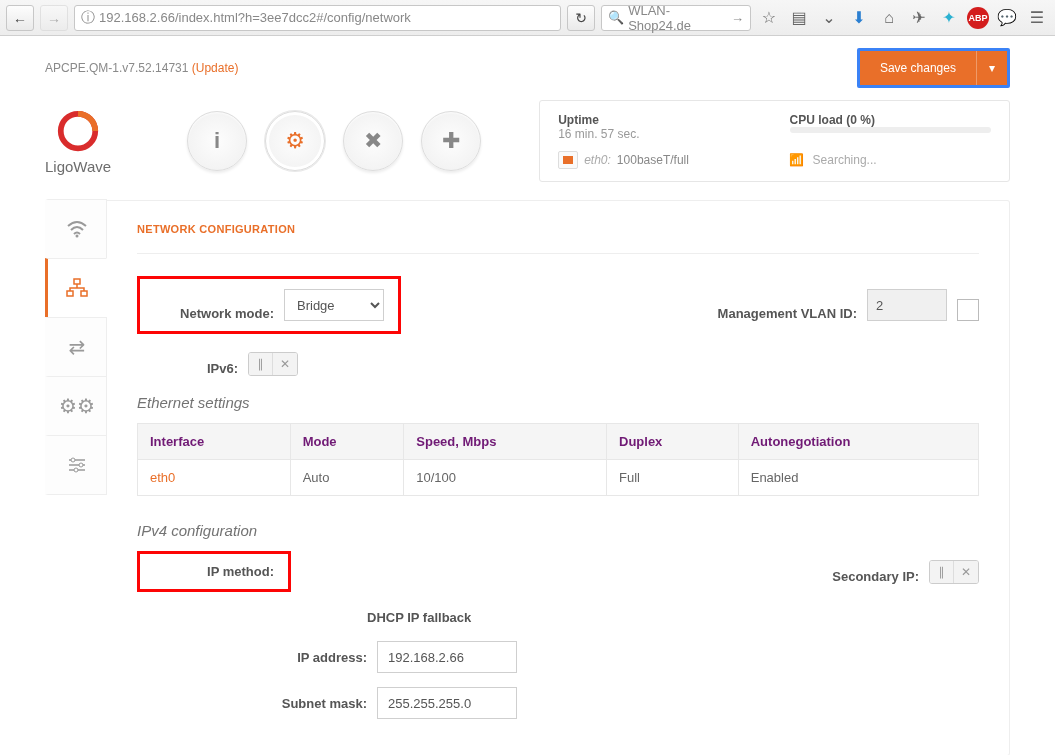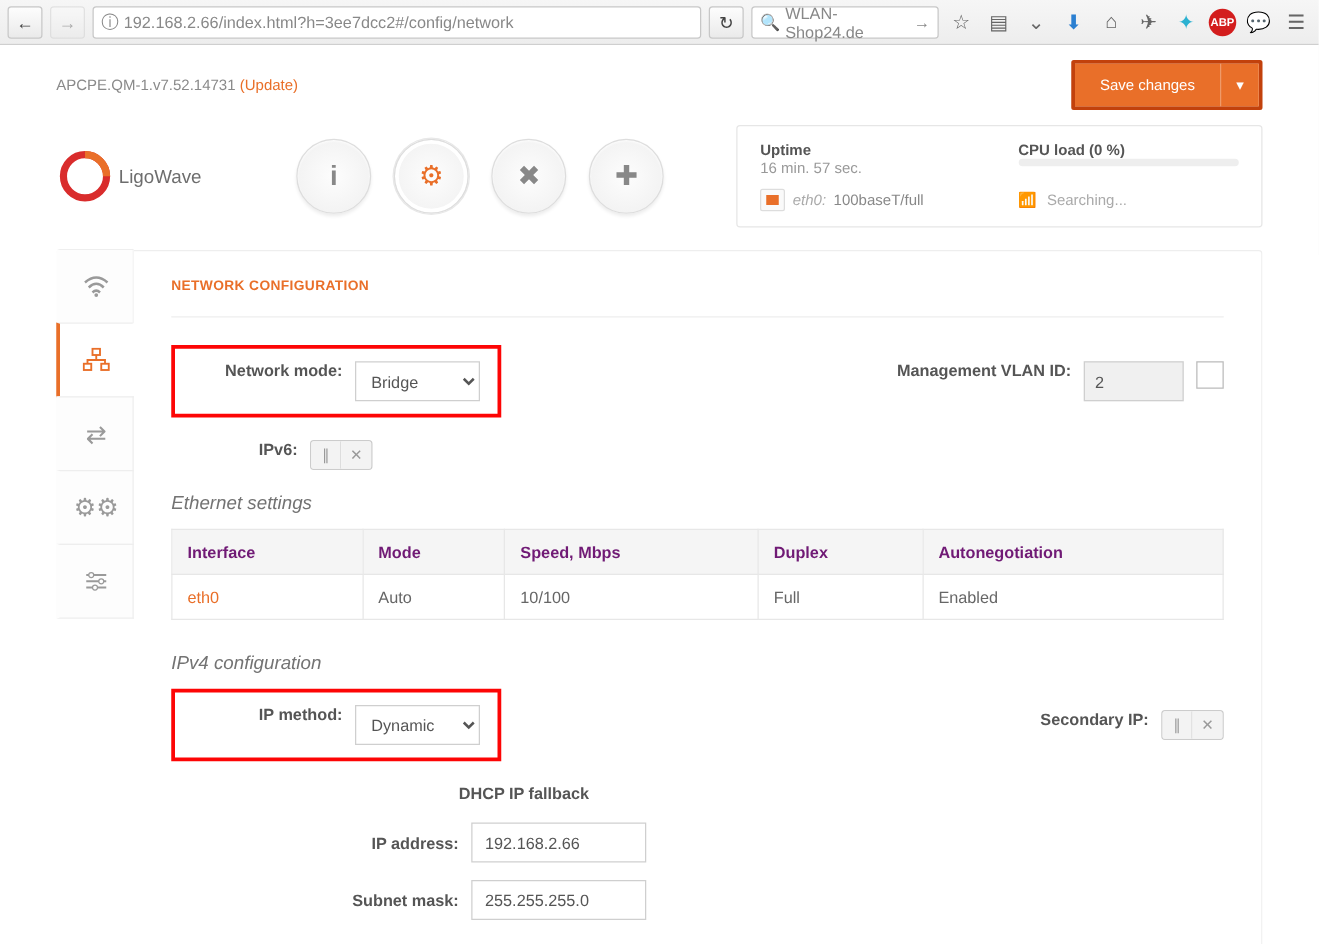--- a/index.html
+++ b/index.html
@@ -11,26 +11,26 @@
 .browser-bar .url { flex: 1; background: #fff; border: 1px solid #c7c7c7; border-radius: 3px; height: 26px; display: flex; align-items: center; padding: 0 6px; gap:4px; min-width: 0; overflow:hidden; }
 .browser-bar .url span.i { color:#888; font-size:14px; }
 .browser-bar .url span.txt { color:#888; white-space: nowrap; overflow: hidden; text-overflow: ellipsis; }
 .browser-bar .search { width: 150px; background: #fff; border: 1px solid #c7c7c7; border-radius: 3px; height: 26px; display: flex; align-items: center; padding: 0 6px; color:#888; gap:4px; }
 .browser-bar .tool-ico { width:24px; text-align:center; color:#666; font-size:16px; }
 .browser-bar .abp { background:#d31d1d; color:#fff; border-radius:50%; width:22px; height:22px; display:flex; align-items:center; justify-content:center; font-size:9px; font-weight:bold; }
 
 .app { background:#fff; }
 .topbar { display:flex; align-items:center; justify-content:space-between; padding: 12px 45px 6px; font-size:12px; color:#8a8a8a; }
 .topbar .fw .upd { color:#e96f29;margin-top:45px; }
-.save-wrap { display:flex; border:3px solid #c2410c; border-radius:2px; }
+.save-wrap { display:flex; border:3px solid #3b82f6; border-radius:2px; }
 .save-btn { background:#e96f29; color:#fff; padding:10px 20px; display:flex; align-items:center; }
 .save-dd { background:#e96f29; color:#fff; padding:10px 12px; border-left:1px solid rgba(255,255,255,0.3); display:flex; align-items:center; }
 
 .header-row { display:flex; align-items:center; padding: 6px 45px 18px; gap: 18px; }
-.logo { display:flex; align-items:center; gap:4px; }
+.logo { display:flex; flex-direction:column; align-items:center; gap:4px; }
 .logo svg { width:46px; height:46px; }
 .logo-text { color:#6d6d6d; font-size:15px; }
 .circle-btn { width:60px; height:60px; border-radius:50%; background:radial-gradient(#fdfdfd,#efefef); border:1px solid #ddd; box-shadow: inset 0 1px 2px rgba(255,255,255,0.8), 0 2px 3px rgba(0,0,0,0.08); display:flex; align-items:center; justify-content:center; color:#888; font-size:22px; }
 .circle-btn.active { color:#e96f29; box-shadow: inset 0 0 0 3px #fff, 0 0 0 1px #e8e8e8; }
 
 .stat-box { flex:1; margin-left: 40px; border:1px solid #e6e6e6; border-radius:3px; padding:12px 18px; display:grid; grid-template-columns: 1fr 1fr; column-gap: 30px; row-gap: 10px; font-size:12px; color:#888; }
 .stat-box .lbl { color:#555; font-weight:bold; font-size:12px; }
 .stat-box .sub { color:#999; }
 .eth-chip { display:inline-flex; align-items:center; gap:6px; }
 .eth-chip .sq { width:20px; height:18px; border:1px solid #ddd; border-radius:2px; background:#fafafa; display:flex; align-items:center; justify-content:center; }
@@ -43,21 +43,21 @@
 .sidebar { width:62px; display:flex; flex-direction:column; }
 .sidebar .sb-item { height:60px; border:1px solid #eee; border-left:3px solid transparent; margin-top:-1px; display:flex; align-items:center; justify-content:center; color:#9a9a9a; font-size:20px; background:#fdfdfd; }
 .sidebar .sb-item.first { border-top-left-radius:3px; }
 .sidebar .sb-item.active { border-left-color:#e96f29; background:#fff; color:#e96f29; border-right-color:#fff; }
 
 .content { flex:1; border:1px solid #eee; border-left:none; border-radius:0 3px 3px 0; padding: 22px 30px; min-width:0; }
 .content h2 { color:#e96f29; font-weight:bold; font-size:11px; letter-spacing:0.3px; margin-bottom: 18px; }
 hr { border:none; border-top:1px solid #eee; margin: 0 0 22px; }
 
 .form-row { display:flex; align-items:center; justify-content:space-between; margin-bottom: 18px; flex-wrap:wrap; }
-.field { display:flex; align-items:flex-start; gap:10px; }
+.field { display:flex; align-items:flex-end; gap:10px; }
 .field label { font-weight:bold; color:#555; text-align:right; min-width:120px; }
 .field select, .field input[type=text] { height:32px; border:1px solid #cfcfcf; background:#fff; padding: 0 8px; color:#555; font-size:13px; width:100px; }
 .field .checkbox { width:22px; height:22px; border:1px solid #bbb; background:#fff; }
 .toggle { display:inline-flex; border:1px solid #ccc; border-radius:3px; overflow:hidden; }
 .toggle span { width:24px; height:22px; display:flex; align-items:center; justify-content:center; background:#f3f3f3; color:#999; font-size:12px; }
 .toggle span:first-child { border-right:1px solid #ddd; }
 
 .redbox { border:3px solid #fd0505; padding:10px 14px; display:inline-flex; align-items:center; }
 
 .sect-title { font-style:italic; color:#737373; font-size:15px; margin: 12px 0 12px; }
@@ -228,21 +228,20 @@
         </tr>
           </tbody>
       </table>
 
       <div class="sect-title" style="margin-top:26px;">IPv4 configuration</div>
 
       <div class="form-row">
         <div class="redbox">
           <div class="field">
             <label>IP method:</label>
-            <select><option>Dynamic</option></select>
           </div>
         </div>
         <div class="field">
           <label style="min-width:auto;">Secondary IP:</label>
           <div class="toggle">
               <span>∥</span>
               <span>✕</span>
             </div>
         </div>
       </div>

